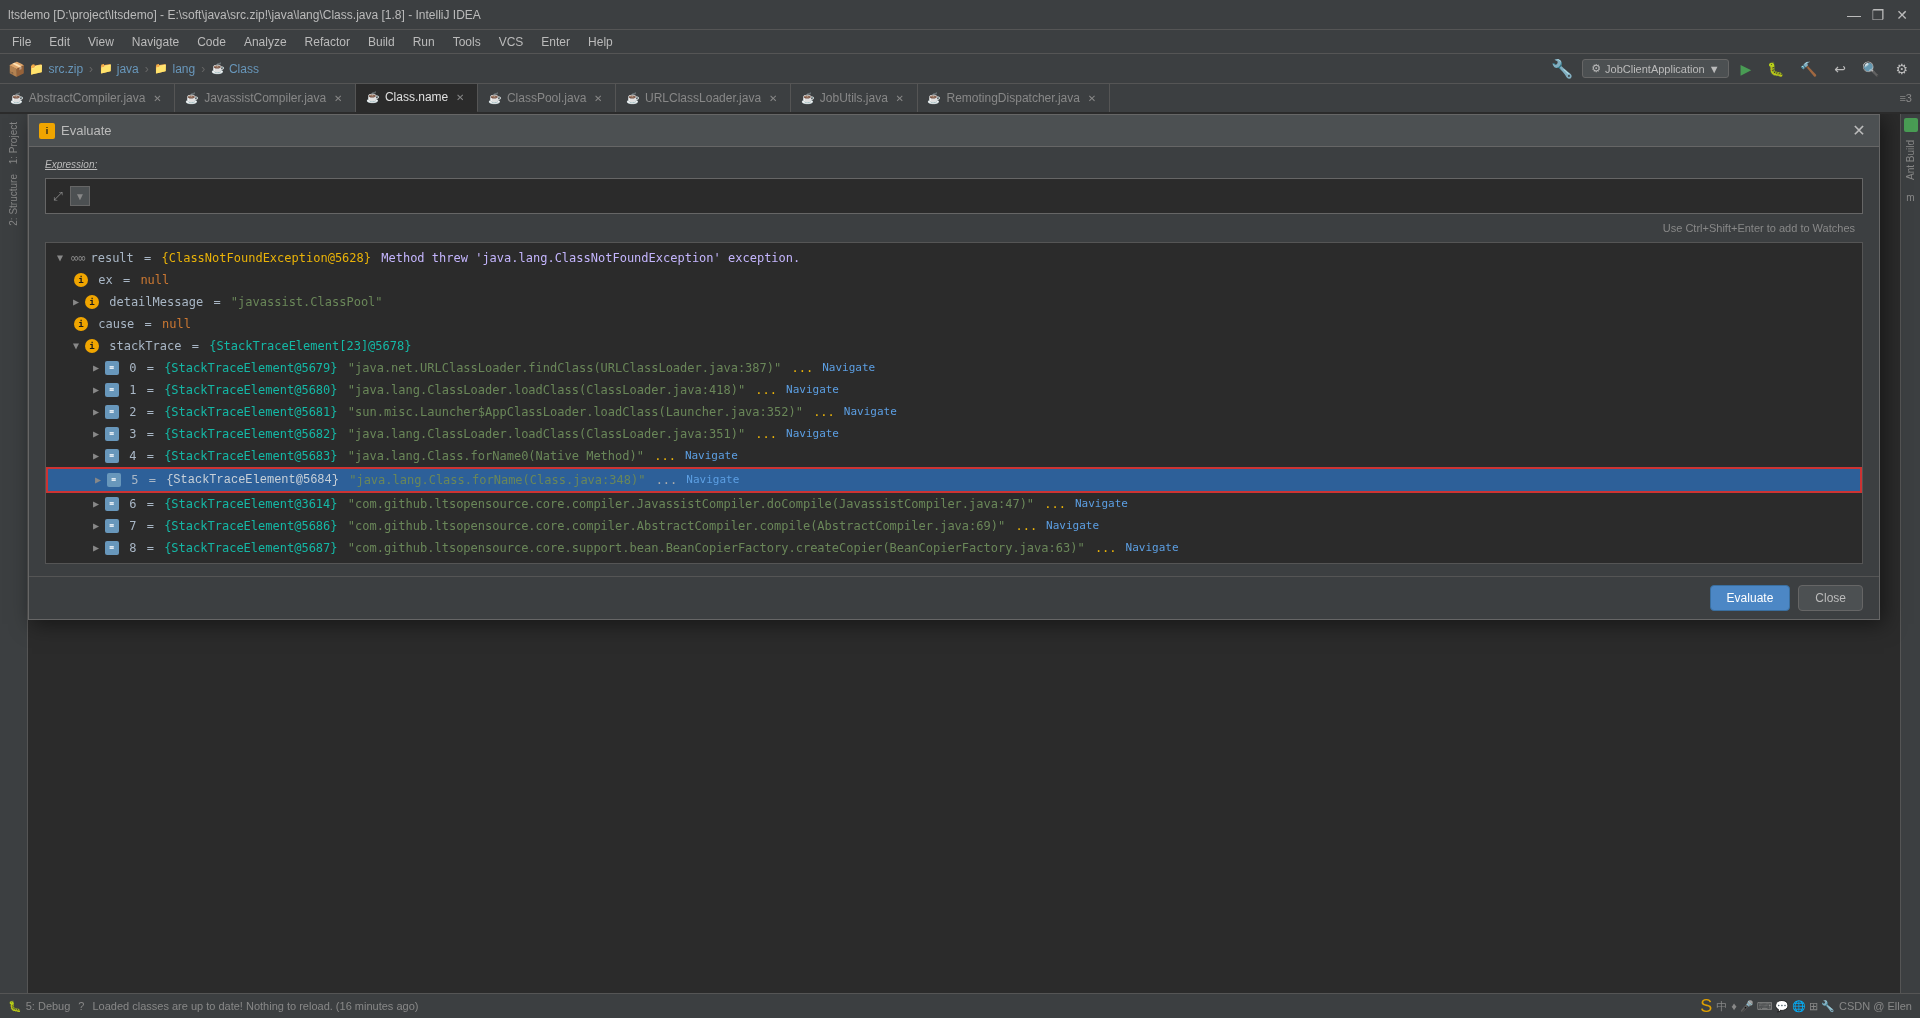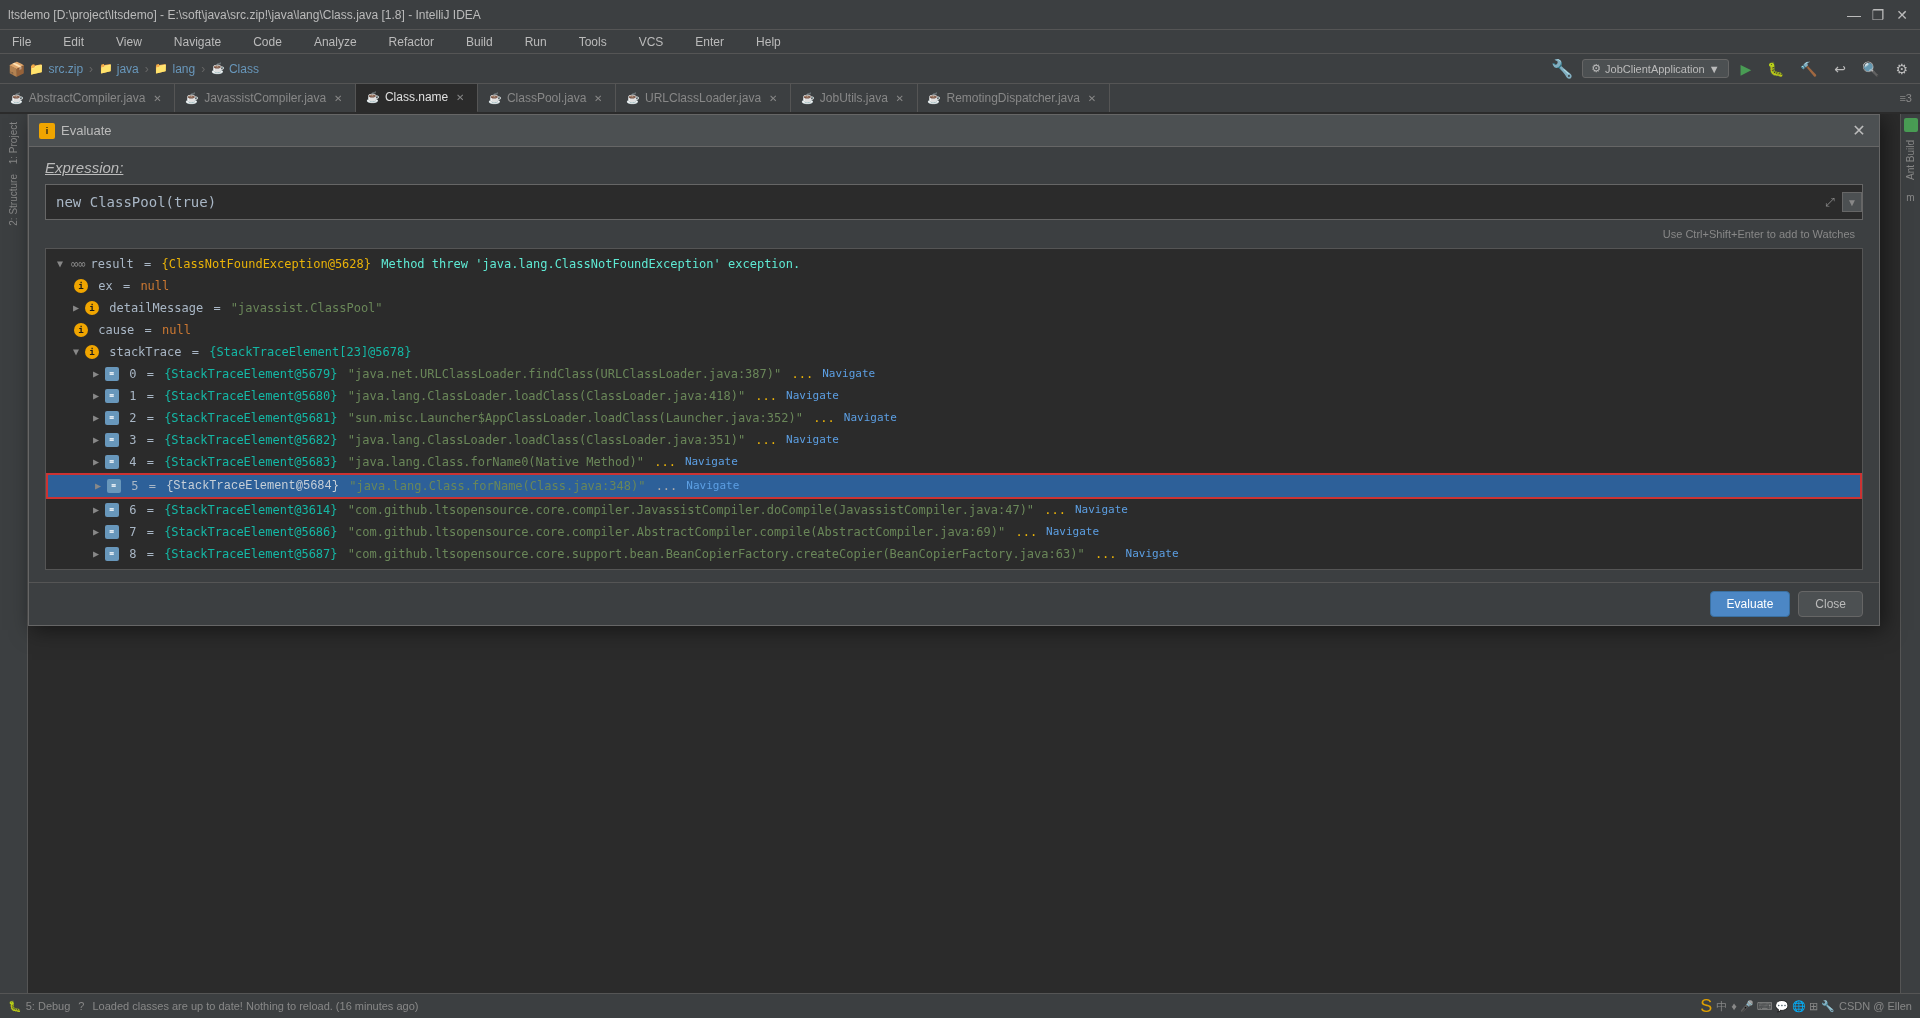--- a/index.html
+++ b/index.html
@@ -41,21 +41,21 @@
       display: flex; align-items: center; justify-content: center;
     }
 
     
     .menu-bar {
       background: #3c3f41;
       height: 24px;
       display: flex;
       align-items: center;
       padding: 0 4px;
-      gap: 16px;
+      gap: 2px;
       border-bottom: 1px solid #555;
     }
     .menu-item {
       padding: 2px 8px;
       color: #bbbbbb;
       cursor: pointer;
       font-size: 12px;
       border-radius: 2px;
     }
 
@@ -203,21 +203,21 @@
       display: flex; align-items: center; justify-content: center;
     }
 
     .dialog-body {
       padding: 12px 16px;
       display: flex;
       flex-direction: column;
       gap: 8px;
     }
     .expression-label {
-      font-size: 15px;
+      font-size: 10px;
       color: #bbbbbb;
       font-style: italic;
       text-decoration: underline;
     }
     .expression-input-container {
       position: relative;
       background: #2b2b2b;
       border: 1px solid #666;
       height: 36px;
       display: flex;
@@ -286,21 +286,21 @@
     }
     .tree-row.selected { background: #2d6099; color: #e8e8e8; }
     .tree-row.highlighted { outline: 2px solid #cc3333; outline-offset: -2px; }
     .expand-arrow { color: #888; width: 12px; text-align: center; font-size: 10px; }
     .var-name { color: #a9b7c6; }
     .var-equals { color: #a9b7c6; }
     .var-value { color: #14b8a6; }
     .var-value.string { color: #6a8759; }
     .var-value.null-val { color: #cc7832; }
     .navigate-link { color: #5c9fe3; cursor: pointer; margin-left: 6px; font-size: 11px; }
-    .error-msg { color: #5eead4; }
+    .error-msg { color: #c4b5fd; }
     .result-type { color: #eab308; }
 
     
     .dialog-footer {
       display: flex;
       justify-content: flex-end;
       padding: 8px 16px;
       gap: 8px;
       border-top: 1px solid #555;
     }
@@ -478,21 +478,20 @@
           <div class="dialog-title">
             <span style="width:16px;height:16px;background:#f0a500;border-radius:2px;display:inline-flex;align-items:center;justify-content:center;color:#1a1a1a;font-size:9px;font-weight:bold;">i</span>
             <span>Evaluate</span>
           </div>
           <button class="dialog-close">✕</button>
         </div>
 
         <div class="dialog-body">
           <div class="expression-label">Expression:</div>
           <div class="expression-input-container">
-            <input class="expression-input" value="new ClassPool(true)" readonly="" style="">
             <button class="expand-btn">⤢</button>
             <div class="expand-dropdown">▼</div>
           </div>
           <div class="watches-hint">Use Ctrl+Shift+Enter to add to Watches</div>
 
 
           <div class="result-tree">
 
             <div class="tree-row">
               <span class="expand-arrow">▼</span>

